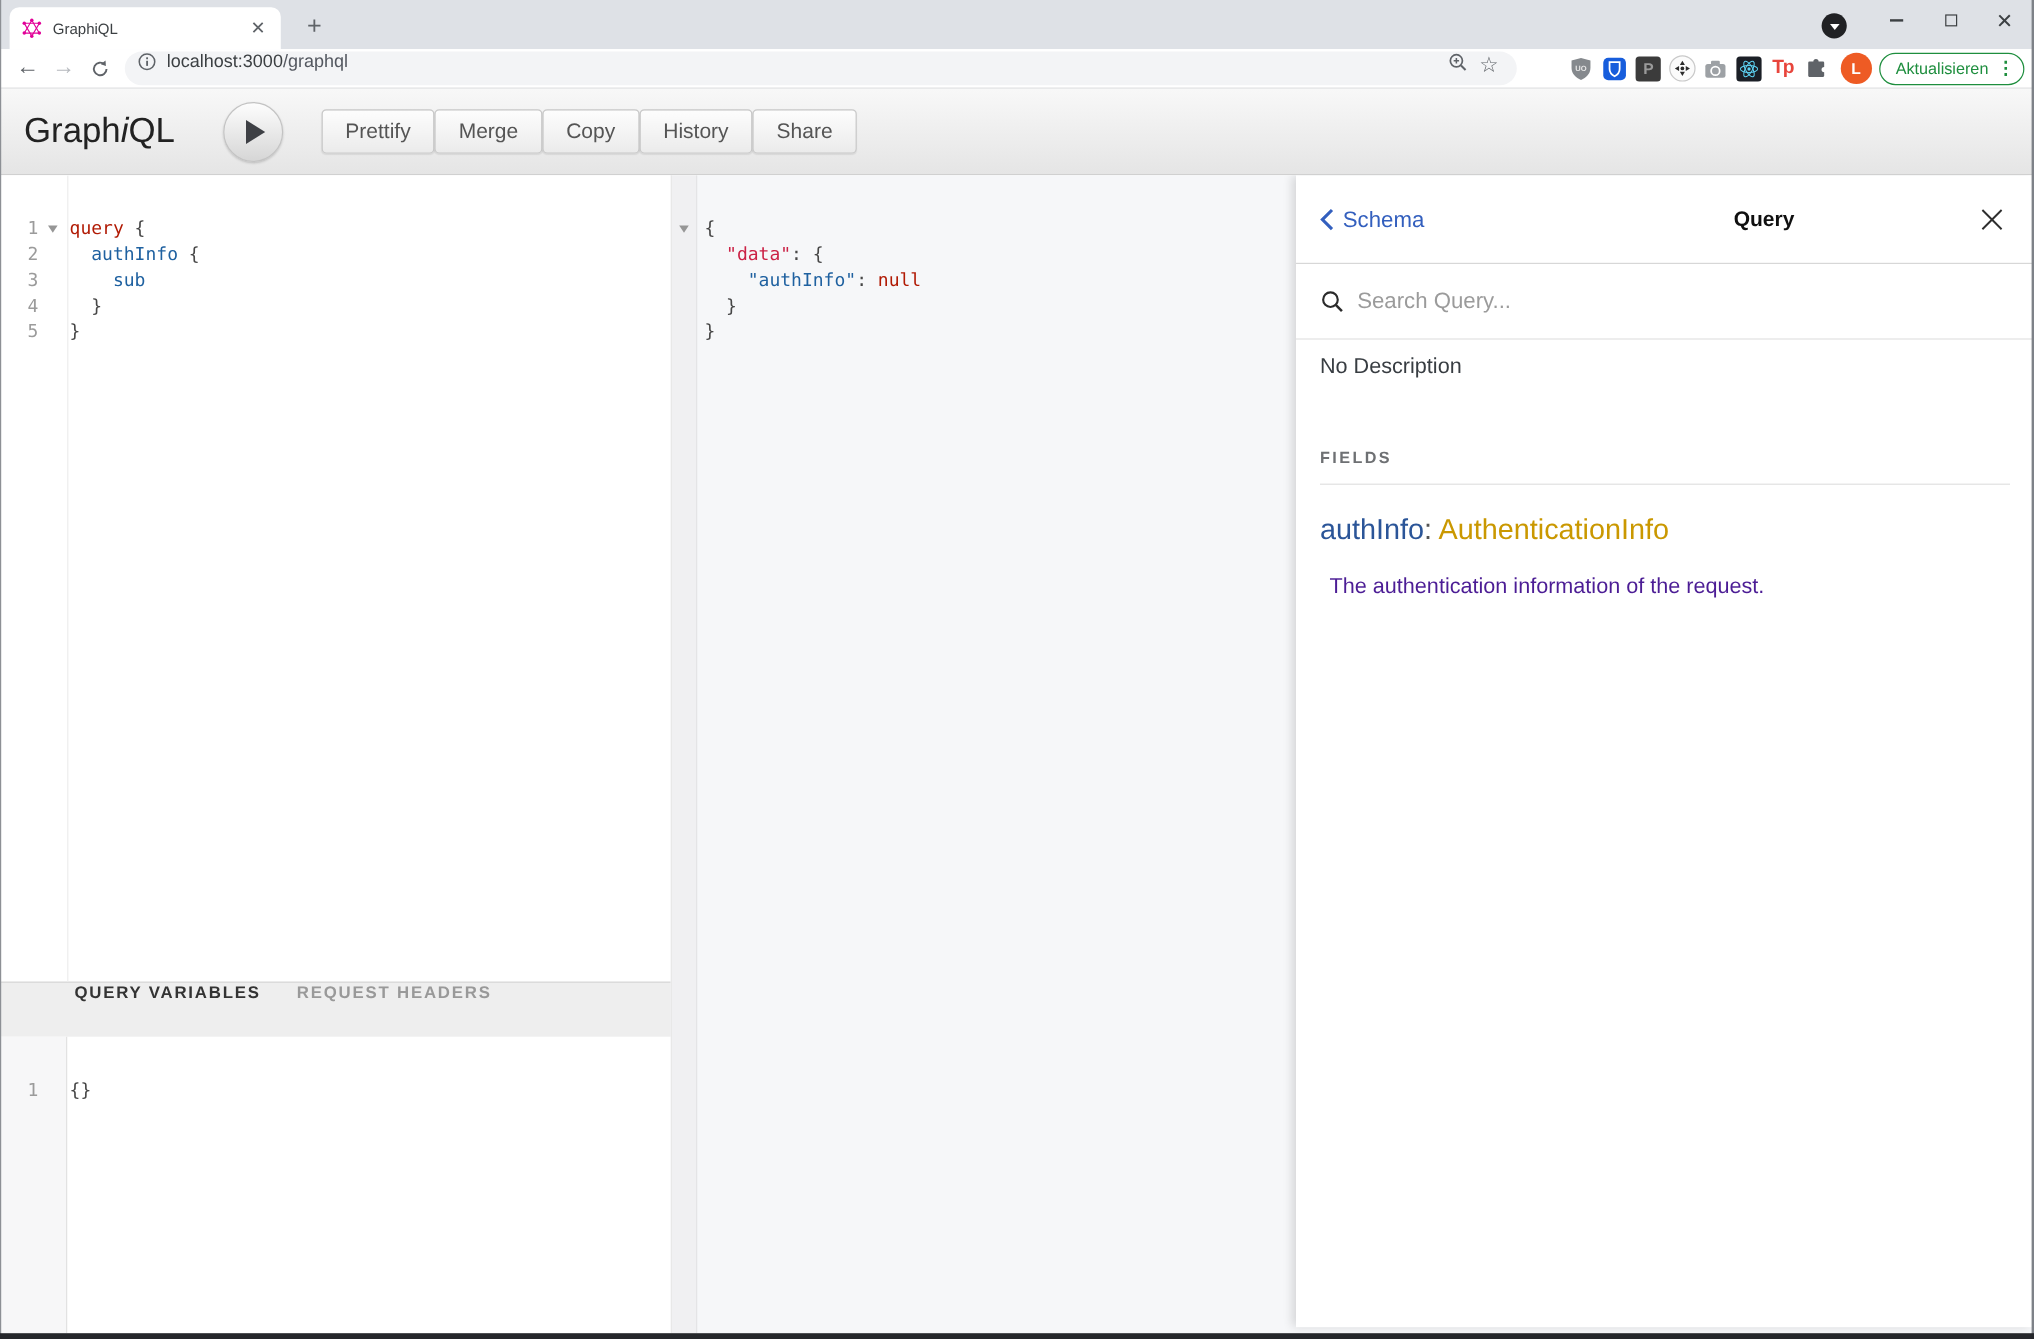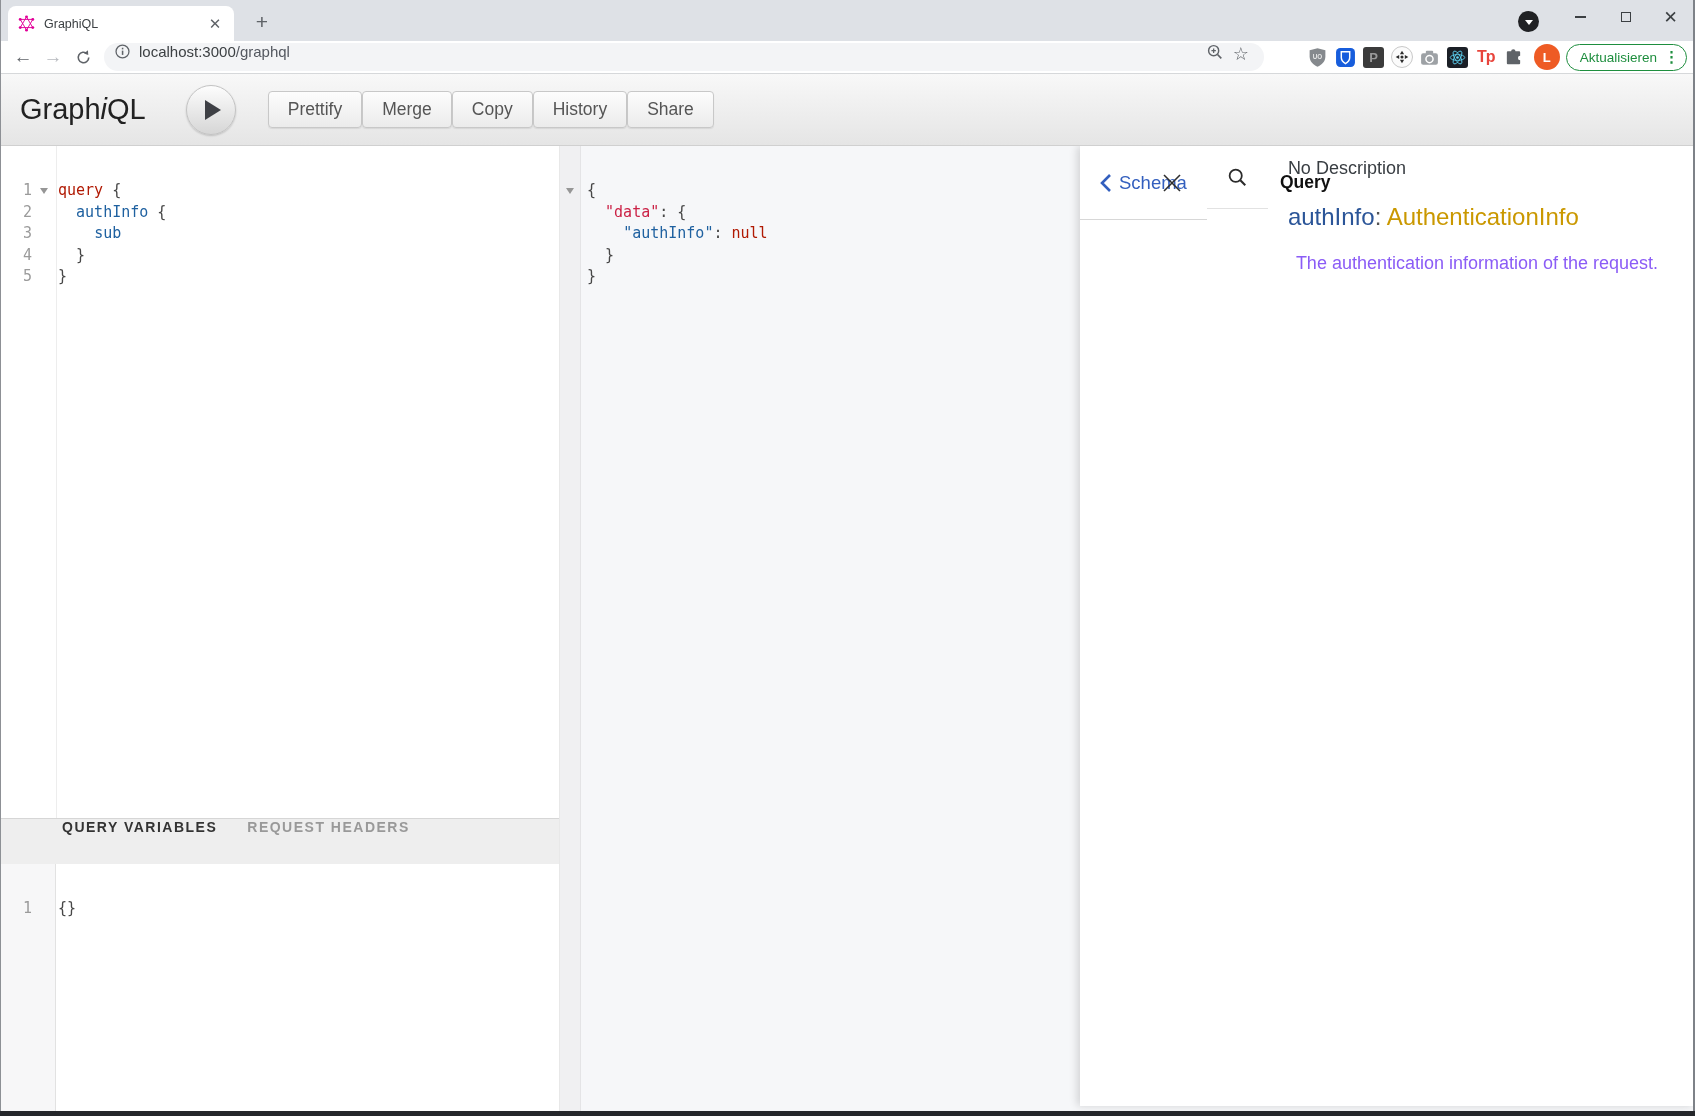--- a/index.html
+++ b/index.html
@@ -115,21 +115,21 @@
   
   .result-pane { flex:1; display:flex; background:#f6f7f9; }
   .result-gutter { width:22px; flex:none; background:#f0f0f2;
     border-left:1px solid #e8e8e8; border-right:1px solid #e4e4e6; position:relative; }
   .result-gutter .tri { left:6px; top:42px; }
   .result-code { flex:1; padding-top:34px; }
   .result-code .ct { padding-left:6px; }
 
   
   .docs { position:absolute; top:0; right:0; bottom:5px; width:615px; background:#fff;
-    box-shadow:-3px 0 8px rgba(0,0,0,0.14); z-index:10; display:flex; flex-direction:row; }
+    box-shadow:-3px 0 8px rgba(0,0,0,0.14); z-index:10; display:flex; flex-direction:column; }
   .docs-header { height:74px; border-bottom:1px solid #d7d7d7; position:relative;
     display:flex; align-items:center; padding:0 20px; flex:none; }
   .docs-back { display:flex; align-items:center; color:#335fbe; font-size:18.5px; cursor:pointer; }
   .docs-back svg { margin-right:7px; }
   .docs-title { position:absolute; left:200px; right:35px; text-align:center;
     font-size:17.5px; font-weight:bold; color:#101010; }
   .docs-close { position:absolute; right:22px; top:24px; width:26px; height:26px;
     display:flex; align-items:center; justify-content:center; cursor:pointer; }
   .docs-search { height:63px; border-bottom:1px solid #e2e2e2; display:flex; align-items:center;
     padding:0 20px; flex:none; }
@@ -137,21 +137,21 @@
     color:#333; font-family:"Liberation Sans",sans-serif; background:transparent; }
   .docs-search input::placeholder { color:#9b9b9b; }
   .docs-body { padding:0 20px; flex:1; overflow:hidden; }
   .no-desc { margin-top:12px; font-size:18px; color:#383d42; }
   .fields-head { margin-top:58px; font-size:13.5px; font-weight:bold; letter-spacing:2px;
     color:#6e7073; padding-bottom:14px; border-bottom:1px solid #e0e0e0; }
   .field-row { margin-top:24px; font-size:24px; }
   .field-name { color:#2b5598; cursor:pointer; }
   .field-sep { color:#555; }
   .field-type { color:#ca9800; cursor:pointer; }
-  .field-desc { margin-top:22px; margin-left:8px; font-size:18px; color:#8b5cf6; }
+  .field-desc { margin-top:22px; margin-left:8px; font-size:18px; color:#4c1d95; }
 </style>
 </head>
 <body>
 
 <div class="window">
 
   <div class="tabstrip">
     <div class="tab">
       <span style="display:flex;">
         <svg width="17" height="17" viewBox="0 0 20 20">
@@ -379,23 +379,25 @@
               <line x1="3" y1="3" x2="19" y2="19" stroke="#2e2e2e" stroke-width="1.6"></line>
               <line x1="19" y1="3" x2="3" y2="19" stroke="#2e2e2e" stroke-width="1.6"></line>
             </svg>
           </div>
         </div>
         <div class="docs-search">
           <svg width="21" height="21" viewBox="0 0 20 20">
             <circle cx="8.3" cy="8.3" r="5.8" fill="none" stroke="#2b2b2b" stroke-width="1.7"></circle>
             <line x1="12.7" y1="12.7" x2="17.4" y2="17.4" stroke="#2b2b2b" stroke-width="2"></line>
           </svg>
+          <input type="text" placeholder="Search Query..." style="">
         </div>
         <div class="docs-body">
           <div class="no-desc">No Description</div>
+          <div class="fields-head">FIELDS</div>
           <div class="field-row">
             <span class="field-name">authInfo</span><span class="field-sep">: </span><span class="field-type">AuthenticationInfo</span>
           </div>
           <div class="field-desc">The authentication information of the request.</div>
         </div>
       </div>
 
     </div>
   </div>
 

